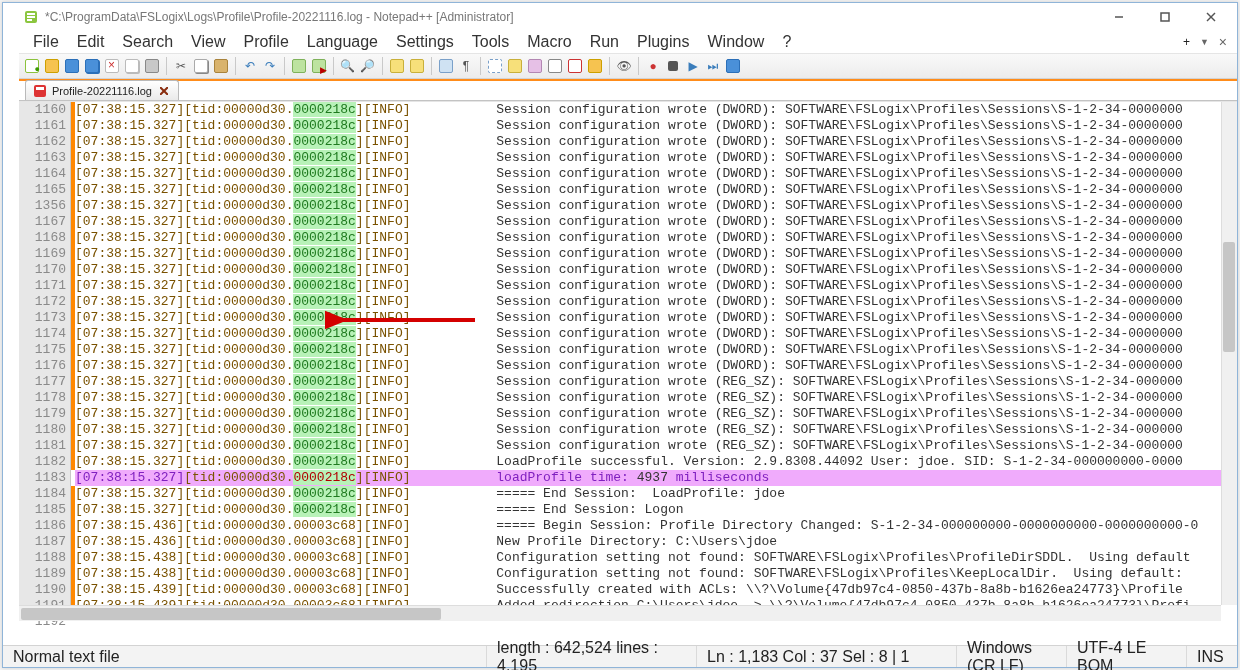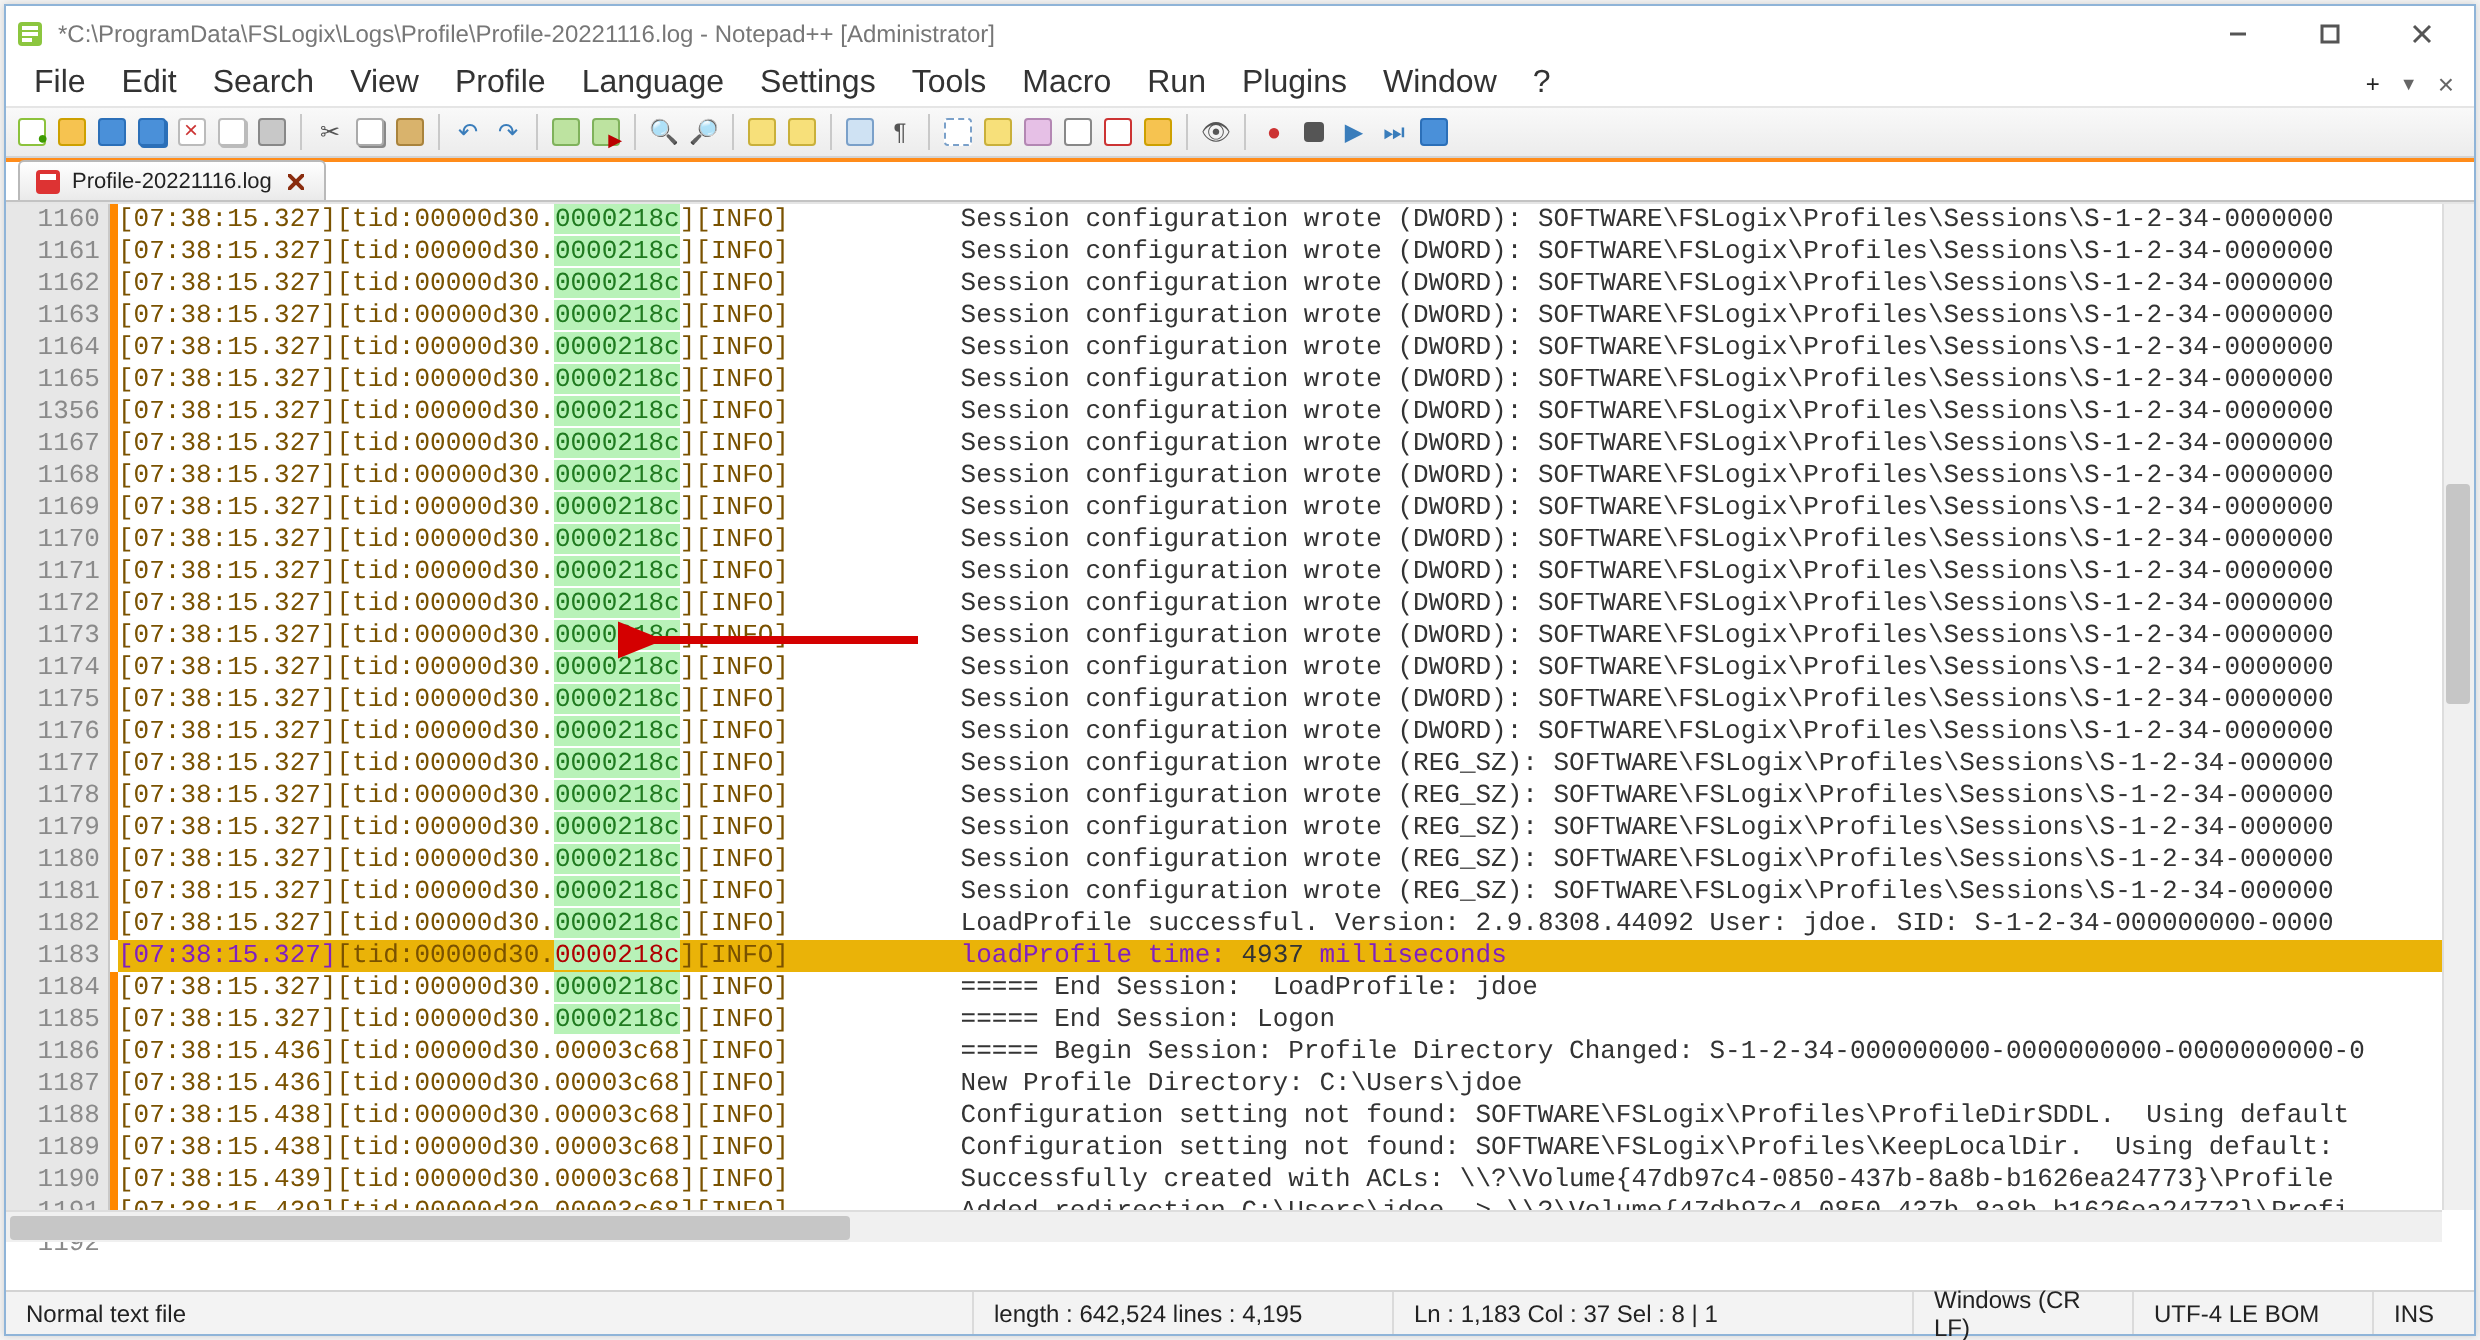--- a/index.html
+++ b/index.html
@@ -1,18 +1,18 @@
 <!DOCTYPE html>
 <html><head>
 <meta charset="utf-8">
 <style>
   * { box-sizing: border-box; }
   html, body { margin:0; padding:0; height:670px; width:1240px; overflow:hidden;
     font-family: "Segoe UI", Tahoma, sans-serif; font-size:12px; color:#222; background:#f4f4f4; }
-  .outer { position:absolute; left:2px; top:2px; right:2px; bottom:2px; border:1px solid #8fb4d8; background:#fff; box-shadow:0 0 4px rgba(0,0,0,.15); }
+  .outer { position:absolute; left:2px; top:2px; right:2px; bottom:2px; border:1px solid #8fb4d8; background:#fff; box-shadow:0 0 4px rgba(0,0,0,.15);padding-left:16px; }
   
   .titlebar { height:28px; background:#fff; display:flex; align-items:center; padding:0 4px; color:#777; }
   .titlebar .title { flex:1; margin-left:6px; font-size:12px; }
   .winbtns { display:flex; gap:2px; }
   .winbtn { width:44px; height:24px; display:flex; align-items:center; justify-content:center; color:#555; }
   .winbtn svg { width:10px; height:10px; stroke:#555; stroke-width:1.5; fill:none; }
   
   .menubar { height:22px; background:#fff; display:flex; align-items:center; padding:0 6px; gap:2px; }
   .menuitem { padding:2px 8px; color:#333; font-size:16px; }
   .menuright { margin-left:auto; display:flex; align-items:center; gap:10px; padding-right:4px; }
@@ -40,31 +40,31 @@
   .lines { flex:1; overflow:hidden; font-family: Consolas, "Courier New", monospace; font-size:13px;
     color:#333; position:relative; }
   .line { height:16px; line-height:16px; white-space:pre; }
   .gline { height:16px; line-height:16px; }
   .mark { width:4px; height:16px; }
   .m-orange { background:#ff8800; }
   .br { color:#7a5200; }
   .hex { background:#b8f2b8; color:#1f7a1f; padding:0 0; }
   .hexred { background:#b8f2b8; color:#b00000; }
   .purple { color:#8020c0; }
-  .highlighted { background:#eab308; }
+  .highlighted { background:#f0abfc; }
   
   .arrow { position:absolute; left:306px; top:203px; width:160px; height:30px; pointer-events:none; }
   
   .vscroll { position:absolute; right:0; top:0; bottom:16px; width:16px; background:#f0f0f0; border-left:1px solid #ddd; }
   .vthumb { position:absolute; right:2px; width:12px; top:140px; height:110px; background:#c6c6c6; border-radius:2px; }
   .hscroll { position:absolute; left:0; right:16px; bottom:0; height:16px; background:#f0f0f0; border-top:1px solid #ddd; }
   .hthumb { position:absolute; top:2px; height:12px; left:2px; width:420px; background:#c6c6c6; border-radius:2px; }
   
   .status { position:absolute; left:0; right:0; bottom:0; height:22px; border-top:1px solid #d3d3d3;
-    display:flex; align-items:center; background:#f3f3f3; font-size:12px; }
+    display:flex; align-items:center; background:#f3f3f3; font-size:16px; }
   .status > div { border-right:1px solid #dadada; height:100%; display:flex; align-items:center; padding:0 10px; }
   .status .flex { flex:1; }
 </style>
 </head>
 <body>
 
 <div class="outer">
 
   <div class="titlebar">
     <svg width="16" height="16">

